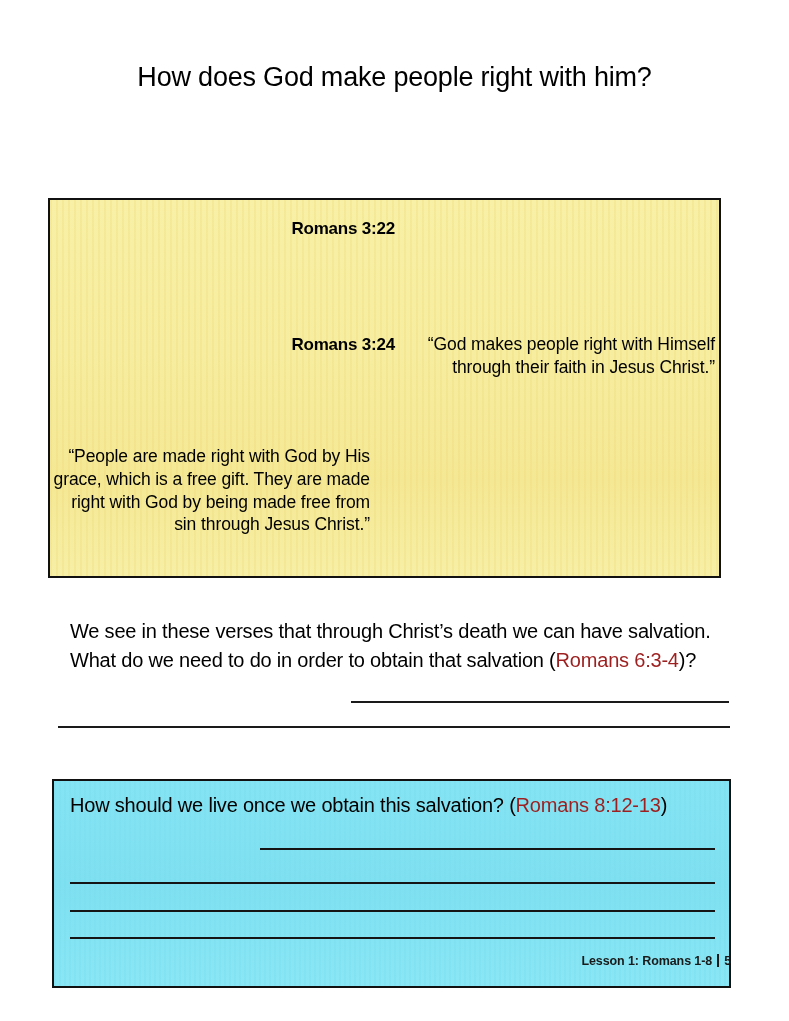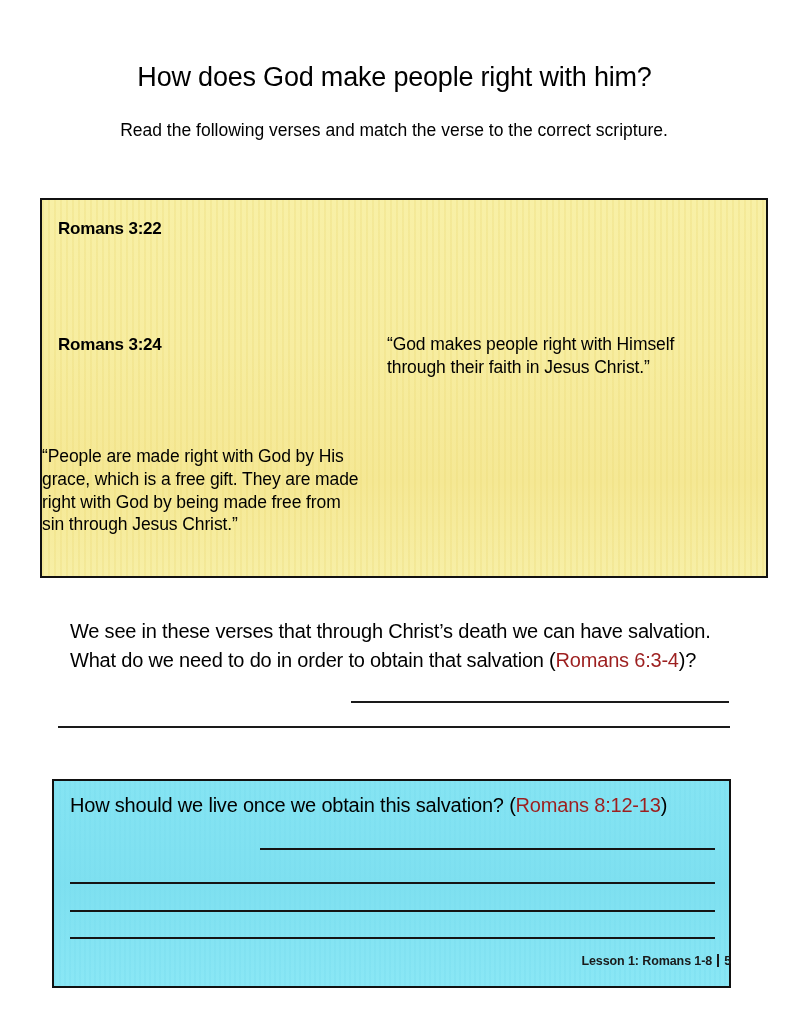--- a/index.html
+++ b/index.html
@@ -42,33 +42,34 @@
     text-align: center;
     font-size: 17.5px;
     font-weight: 400;
     line-height: 1.38;
     color: #000;
   }
 
   
   .verse-box {
     position: absolute;
-    left: 40px;
+    left: 48px;
     top: 198px;
-    width: 728px;
+    width: 673px;
     height: 380px;
     box-sizing: border-box;
     border: 2px solid #111111;
     background:
       repeating-linear-gradient(90deg,
         rgba(235,218,120,0.30) 0px,
         rgba(235,218,120,0.30) 2px,
         rgba(255,255,255,0.0) 2px,
         rgba(255,255,255,0.0) 6px),
       linear-gradient(180deg, #f8f0a6 0%, #f7eda0 40%, #f5e894 75%, #f7efa6 100%);
+    text-align: right;
   }
   .verse-row {
     position: absolute;
     left: 0;
     width: 100%;
     display: flex;
   }
   .verse-row.r0 { top: 17px; }
   .verse-row.r1 { top: 133px; }
   .verse-row.r2 { top: 245px; }
@@ -179,21 +180,20 @@
     transform: translateY(2px);
   }
 </style>
 </head>
 <body>
 
 <div class="page">
 
   <div class="title">How does God make people right with him?</div>
 
-  <div class="subtitle">Read the following verses and match the verse to the correct scripture.</div>
 
   <div class="verse-box">
 
     <div class="verse-row r0">
       <div class="verse-ref">Romans 3:22</div>
     </div>
 
     <div class="verse-row r1">
       <div class="verse-ref">Romans 3:24</div>
       <div class="verse-quote">“God makes people right with Himself through their faith in Jesus Christ.”</div>

